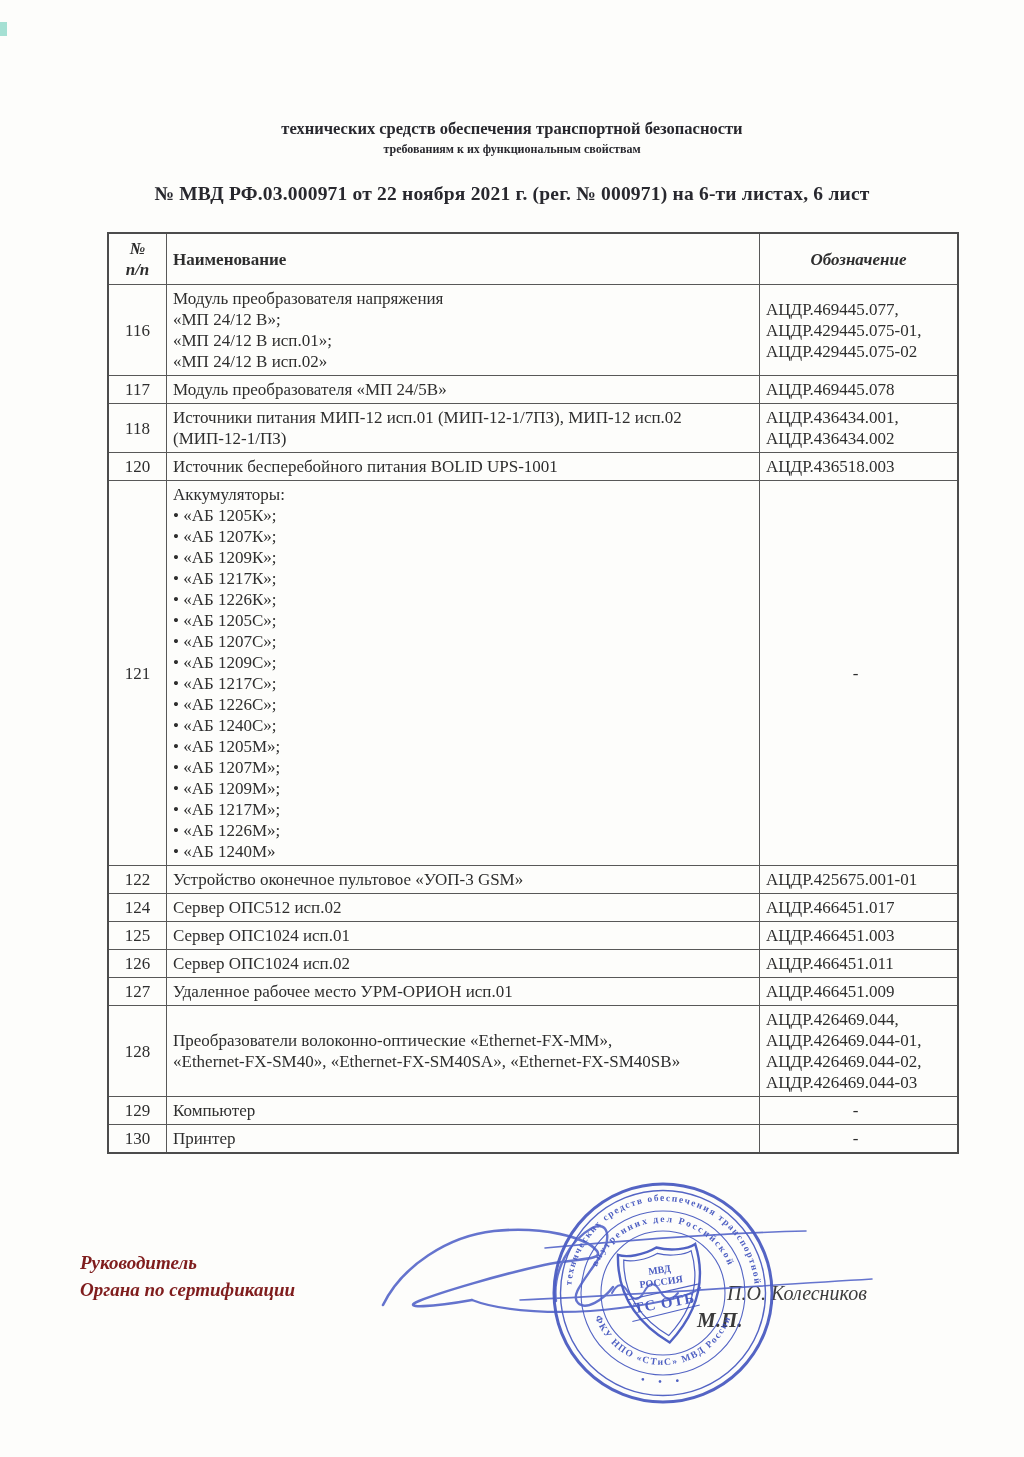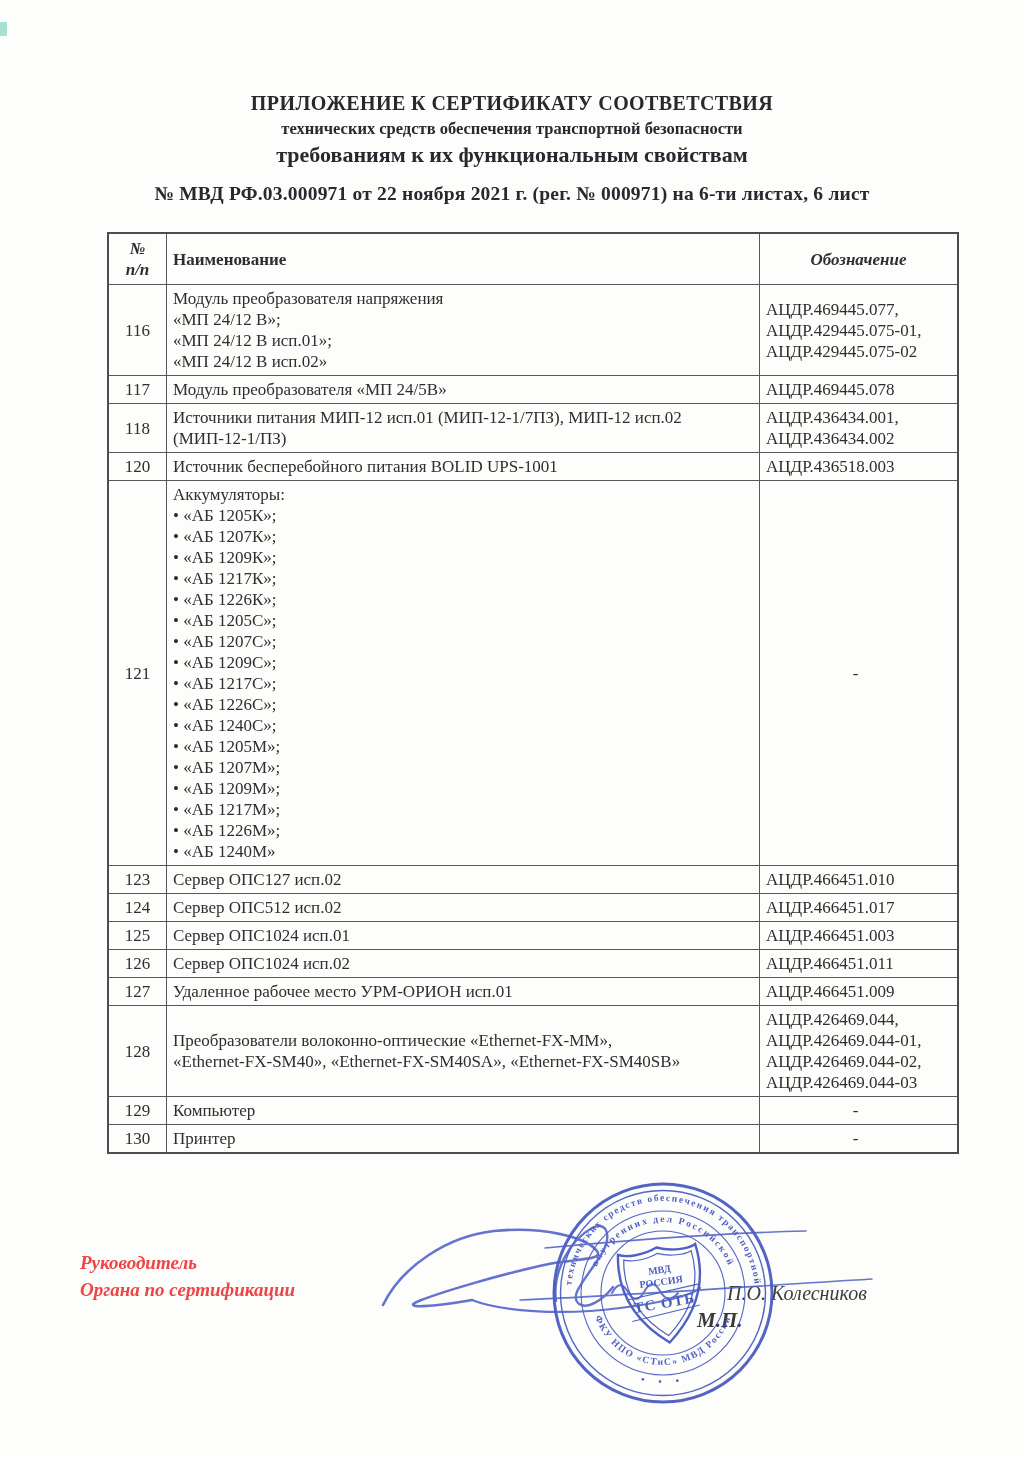--- a/index.html
+++ b/index.html
@@ -5,55 +5,54 @@
   html,body{margin:0;padding:0;}
   body{width:1024px;height:1457px;background:#ffffff;overflow:hidden;
        font-family:"Liberation Serif","DejaVu Serif",serif;color:#2e2e2e;}
   .page{position:relative;width:1024px;height:1457px;background:#fdfdfb;}
   .corner-mark{position:absolute;left:0;top:22px;width:7px;height:14px;background:#8fd8c9;opacity:.8;}
 
   
   .hdr{position:absolute;left:0;width:1024px;text-align:center;font-weight:bold;color:#28282e;}
   .hdr.l1{top:92px;font-size:20px;letter-spacing:.4px;}
   .hdr.l2{top:119px;font-size:16.5px;}
-  .hdr.l3{top:142px;font-size:22px;}
+  .hdr.l3{top:142px;font-size:12px;}
   .hdr.num{top:183px;font-size:19.5px;letter-spacing:.2px;}
 
   
   table.spec{position:absolute;left:107px;top:232px;width:814px;border-collapse:collapse;
              border:2.2px solid #4c4c4c;table-layout:fixed;}
   table.spec th,table.spec td{border:1.6px solid #585858;font-size:17px;line-height:21px;
              padding:3px 6px;vertical-align:middle;}
   th.h-num{width:45px;font-style:italic;font-weight:bold;text-align:center;font-size:16px;line-height:19px;}
   th.h-name{width:580px;font-weight:bold;text-align:left;font-size:18px;height:44px;}
   th.h-desig{width:185px;font-style:italic;font-weight:bold;text-align:center;font-size:18px;}
   td.c-num{text-align:center;}
   td.c-name{padding-left:11px;}
   td.c-desig{padding-left:10px;}
   td.c-desig.center{text-align:center;padding-left:0;}
   .line{white-space:nowrap;overflow:visible;}
 
   
-  .role{position:absolute;left:80px;font-size:19px;font-weight:bold;font-style:italic;color:#ef4444;}
+  .role{position:absolute;left:80px;font-size:19px;font-weight:bold;font-style:italic;color:#7f1d1d;}
   .role.r1{top:1252px;}
   .role.r2{top:1279px;}
   .signer{position:absolute;left:727px;top:1282px;font-size:20px;font-weight:normal;font-style:italic;color:#3c3c3c;}
   .mp{position:absolute;left:697px;top:1308px;font-size:21px;font-weight:bold;font-style:italic;color:#3a3a3a;}
 
   .overlay{position:absolute;left:0;top:0;width:1024px;height:1457px;pointer-events:none;}
   .stamp-svg{position:absolute;left:551px;top:1181px;width:224px;height:224px;pointer-events:none;}
 </style>
 </head>
 <body>
 
 <div class="page">
 
   <div class="corner-mark"></div>
 
-  <div class="hdr l1">ПРИЛОЖЕНИЕ К СЕРТИФИКАТУ СООТВЕТСТВИЯ</div>
   <div class="hdr l2">технических средств обеспечения транспортной безопасности</div>
   <div class="hdr l3">требованиям к их функциональным свойствам</div>
   <div class="hdr num">№ МВД РФ.03.000971 от 22 ноября 2021 г. (рег. № 000971) на 6-ти листах, 6 лист</div>
 
   <table class="spec">
     <thead>
       <tr>
         <th class="h-num">
           <div>№</div>
           <div>п/п</div>
@@ -126,26 +125,26 @@
             <div class="line">• «АБ 1209М»;</div>
             <div class="line">• «АБ 1217М»;</div>
             <div class="line">• «АБ 1226М»;</div>
             <div class="line">• «АБ 1240М»</div>
           </td>
           <td class="c-desig center">
             <div class="line">-</div>
           </td>
         </tr>
         <tr>
-          <td class="c-num">123</td>
-          <td class="c-name">
-            <div class="line">Сервер ОПС127 исп.02</div>
-          </td>
-          <td class="c-desig">
-            <div class="line">АЦДР.466451.010</div>
+          <td class="c-num">122</td>
+          <td class="c-name">
+            <div class="line">Устройство оконечное пультовое «УОП-3 GSM»</div>
+          </td>
+          <td class="c-desig">
+            <div class="line">АЦДР.425675.001-01</div>
           </td>
         </tr>
         <tr>
           <td class="c-num">124</td>
           <td class="c-name">
             <div class="line">Сервер ОПС512 исп.02</div>
           </td>
           <td class="c-desig">
             <div class="line">АЦДР.466451.017</div>
           </td>

